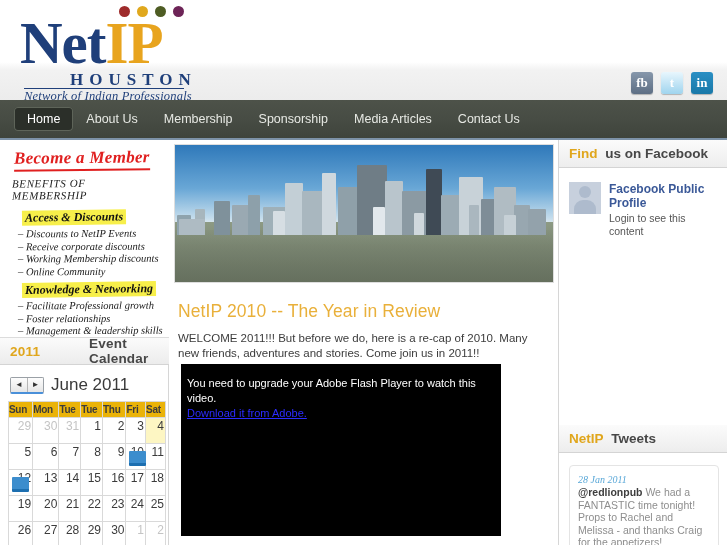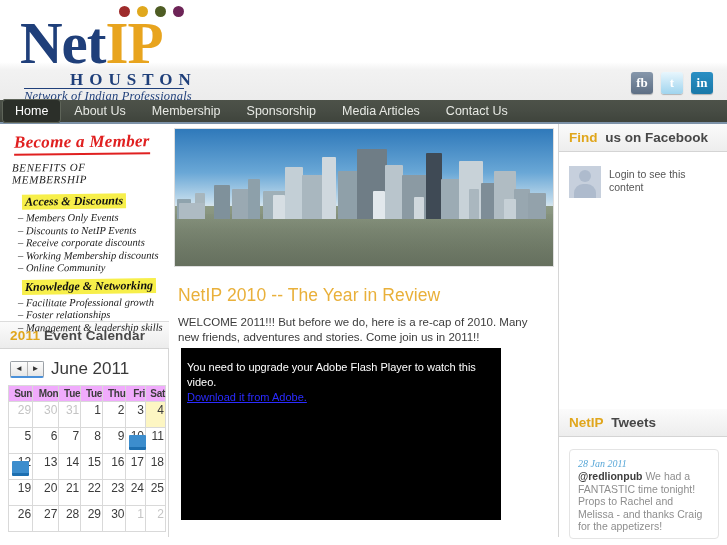--- a/index.html
+++ b/index.html
@@ -60,24 +60,24 @@
     font-size:13px; font-weight:700; color:#fff;
     display:flex; align-items:center; justify-content:center;
     box-shadow:0 1px 1px rgba(0,0,0,.25);
   }
   .ic-fb { background:linear-gradient(to bottom,#8697ab,#5d6e84); }
   .ic-tw { background:linear-gradient(to bottom,#e8f6fd,#9fd4ee); color:#2c7fb2; }
   .ic-li { background:linear-gradient(to bottom,#2a8fc4,#1878a8); font-family:"Liberation Sans",sans-serif; font-size:12px;}
 
   
   .nav {
-    position:relative; height:24px; width:727px;
+    position:relative; height:40px; width:727px;
     background:linear-gradient(to bottom,#4d5249 0%, #474c44 50%, #3f443c 100%);
     border-bottom:2px solid #7d92a8;
-    display:flex; align-items:center; padding-left:2px;
+    display:flex; align-items:center; padding-left:14px;
   }
   .nav a {
     display:block; color:#e7e9e4; text-decoration:none;
     font-size:12.5px; padding:4px 13px; border-radius:4px;
     line-height:16px; white-space:nowrap;
   }
   .nav a.active {
     background:#2b2f29; box-shadow:inset 0 0 0 1px #5e6459;
     color:#fff;
   }
@@ -108,39 +108,39 @@
     font-family:"Liberation Serif", serif; font-style:italic; font-size:10.5px;
     color:#1a1a1a; margin:0 0 1.5px 10px; white-space:nowrap; transform: rotate(-0.3deg);
   }
   .hw-li b { font-weight:400; }
 
   .cal-head {
     height:28px; width:169px;
     background:linear-gradient(to bottom,#fbfbfb,#ececec);
     border-top:1px solid #dcdcdc; border-bottom:1px solid #d4d4d4;
     display:flex; align-items:center; padding-left:10px;
-    font-size:13.5px; font-weight:700; color:#474747; letter-spacing:.2px;
+    font-size:13.5px; font-weight:700; color:#474747; letter-spacing:.2px;gap:45px;
   }
   .cal-head .yr { color:#e0a61c; margin-right:4px; }
 
   .cal-body { padding:8px 4px 0 6px; }
   .cal-nav { display:flex; align-items:center; gap:7px; margin:2px 0 6px 4px; }
   .arrows { display:flex; border:1px solid #9aa0a6; border-radius:2px; overflow:hidden;
             border-bottom:2px solid #4a90d9; }
   .arrows span {
     width:16px; height:14px; background:linear-gradient(to bottom,#fdfdfd,#e6e6e6);
     display:flex; align-items:center; justify-content:center; font-size:8px; color:#333;
   }
   .arrows span + span { border-left:1px solid #b5b5b5; }
   .cal-month { font-size:17px; color:#3a3a3a; }
 
   table.cal { border-collapse:collapse; width:158px; margin-left:2px; font-size:10.5px; }
   table.cal th {
-    font-size:10px; font-weight:700; color:#3b3b3b; text-align:right;
-    padding:2px 0; border:1px solid #d9d9d9; background:#f0abfc; letter-spacing:-.3px;
+    font-size:10px; font-weight:700; color:#3b3b3b; text-align:left;
+    padding:2px 0; border:1px solid #d9d9d9; background:#eab308; letter-spacing:-.3px;
   }
   table.cal td {
     border:1px solid #d9d9d9; height:26px; vertical-align:top;
     text-align:right; padding:1px 1px 0 0; color:#3b3b3b; font-size:12px; position:relative;
     background:#fff;
   }
   table.cal td.other { color:#c4c4c4; }
   table.cal td.today { background:#fdf6c3; }
   .ev { position:absolute; left:3px; bottom:3px; width:17px; height:15px;
         background:#3c8dcd; border-bottom:3px solid #1d6fb0; border-radius:1px; }
@@ -229,21 +229,20 @@
 
   <div class="cols">
 
     <div class="left">
 
       <div class="member-card">
         <div class="hw-title">Become a Member</div>
         <div class="hw-sub">BENEFITS OF MEMBERSHIP</div>
 
         <div class="hw-hl">Access &amp; Discounts</div>
-        <div class="hw-li">– <b>Members Only Events</b></div>
         <div class="hw-li">– <b>Discounts to NetIP Events</b></div>
         <div class="hw-li">– <b>Receive corporate discounts</b></div>
         <div class="hw-li">– <b>Working Membership discounts</b></div>
         <div class="hw-li">– <b>Online Community</b></div>
 
         <div class="hw-hl">Knowledge &amp; Networking</div>
         <div class="hw-li">– <b>Facilitate Professional growth</b></div>
         <div class="hw-li">– <b>Foster relationships</b></div>
         <div class="hw-li">– <b>Management &amp; leadership skills</b></div>
       </div>
@@ -368,20 +367,21 @@
       </div>
     </div>
 
     <div class="right">
       <div class="panel-head">
         <span class="acc">Find</span>&nbsp;<span>us on Facebook</span>
       </div>
       <div class="fb-box">
         <div class="avatar"></div>
         <div>
+          <div class="fb-name">Facebook Public Profile</div>
           <div class="fb-sub">Login to see this content</div>
         </div>
       </div>
 
       <div class="panel-head tweets-head">
         <span class="acc">NetIP</span>&nbsp;<span>Tweets</span>
       </div>
 
       <div class="tweet-box">
         <div>

